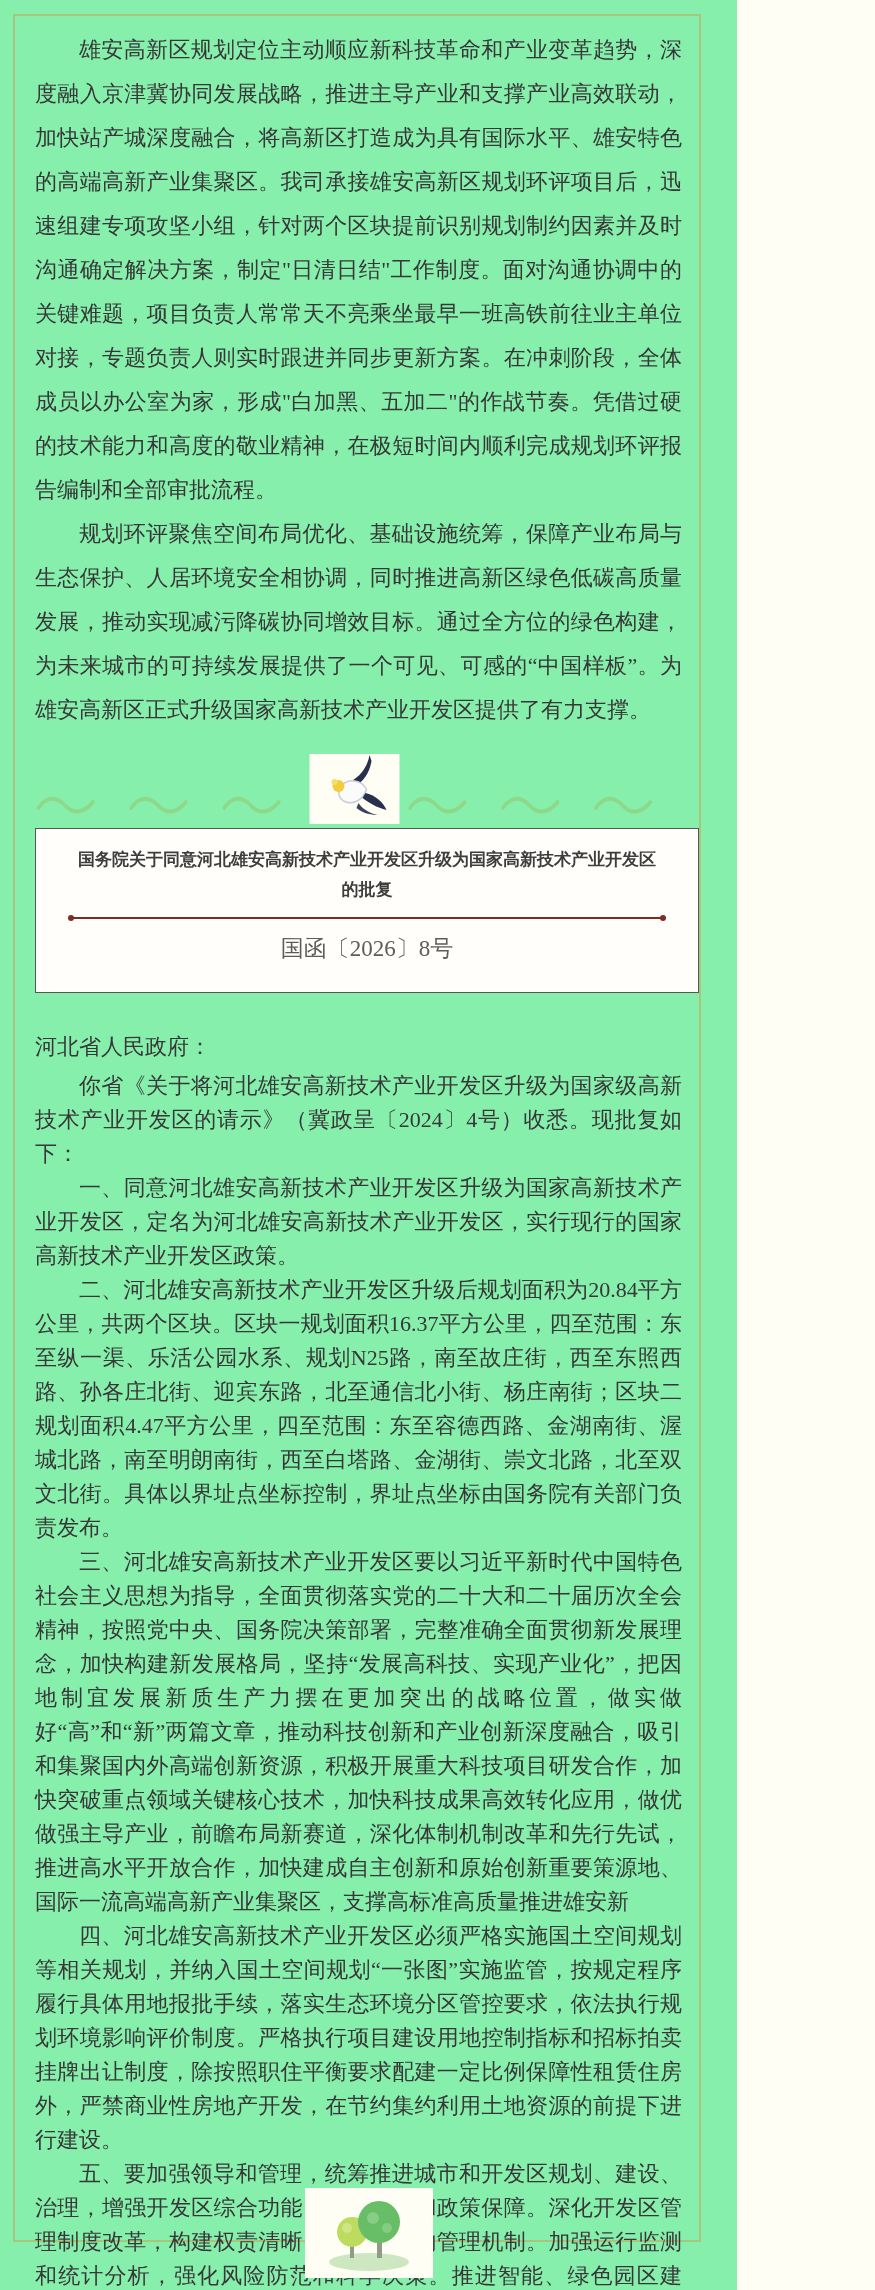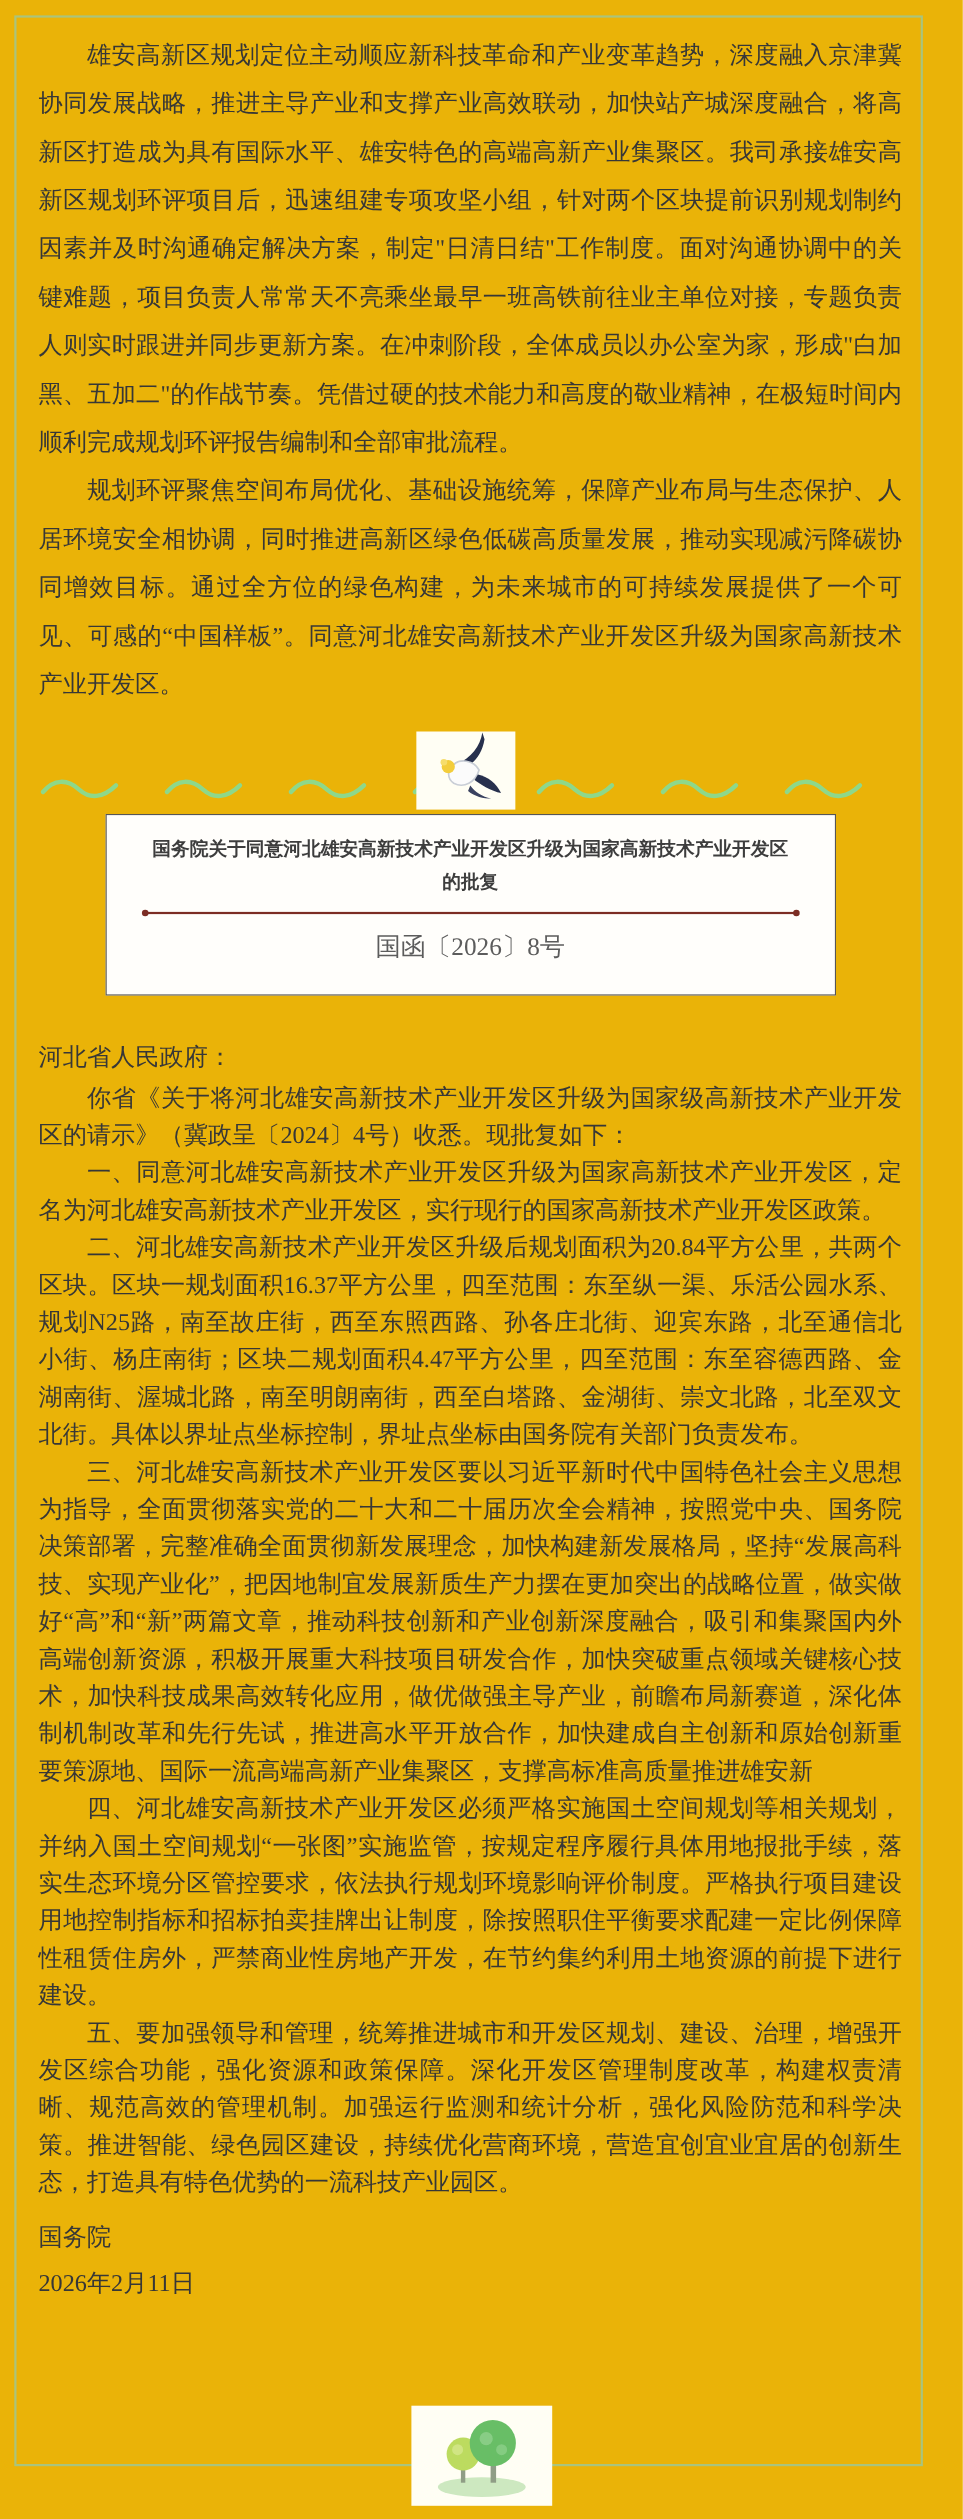--- a/index.html
+++ b/index.html
@@ -3,23 +3,23 @@
 <meta charset="utf-8">
 <style>
   html,body{margin:0;padding:0;}
   body{
     width:875px;
     font-family:"Liberation Serif","DejaVu Serif",serif;
     background:#fffef4;
   }
   .page{
     position:relative;
-    width:875px;
+    width:737px;
     height:2290px;
-    background:#eab308;
+    background:#86efac;
     overflow:hidden;
   }
   .frame{
     position:absolute;
     left:13px; top:14px; right:36px; bottom:48px;
     border:2px solid #a9c47d;
     pointer-events:none;
   }
   .content{
     position:relative;
@@ -85,20 +85,21 @@
   .doc-number{
     margin-top:14px;
     font-size:23px;
     color:#5c5c5c;
   }
   .salutation{
     margin-top:36px;
     font-size:22px;
     line-height:40px;
     color:#373737;
+    font-family:Liberation Mono, monospace;
   }
   .letter p{
     margin:0;
     text-indent:2em;
     font-size:22px;
     line-height:34px;
     text-align:justify;
     color:#373737;
   }
   .letter p.no-indent{text-indent:0;}
@@ -121,21 +122,21 @@
 </head>
 <body>
 
 <div class="page">
   <div class="frame"></div>
 
   <div class="content">
 
     <section class="intro">
         <p>雄安高新区规划定位主动顺应新科技革命和产业变革趋势，深度融入京津冀协同发展战略，推进主导产业和支撑产业高效联动，加快站产城深度融合，将高新区打造成为具有国际水平、雄安特色的高端高新产业集聚区。我司承接雄安高新区规划环评项目后，迅速组建专项攻坚小组，针对两个区块提前识别规划制约因素并及时沟通确定解决方案，制定"日清日结"工作制度。面对沟通协调中的关键难题，项目负责人常常天不亮乘坐最早一班高铁前往业主单位对接，专题负责人则实时跟进并同步更新方案。在冲刺阶段，全体成员以办公室为家，形成"白加黑、五加二"的作战节奏。凭借过硬的技术能力和高度的敬业精神，在极短时间内顺利完成规划环评报告编制和全部审批流程。</p>
-        <p>规划环评聚焦空间布局优化、基础设施统筹，保障产业布局与生态保护、人居环境安全相协调，同时推进高新区绿色低碳高质量发展，推动实现减污降碳协同增效目标。通过全方位的绿色构建，为未来城市的可持续发展提供了一个可见、可感的“中国样板”。同意河北雄安高新技术产业开发区升级为国家高新技术产业开发区。</p>
+        <p>规划环评聚焦空间布局优化、基础设施统筹，保障产业布局与生态保护、人居环境安全相协调，同时推进高新区绿色低碳高质量发展，推动实现减污降碳协同增效目标。通过全方位的绿色构建，为未来城市的可持续发展提供了一个可见、可感的“中国样板”。为雄安高新区正式升级国家高新技术产业开发区提供了有力支撑。</p>
       </section>
 
     <div class="divider">
       <svg class="wave-svg" viewBox="0 0 780 26" preserveAspectRatio="none">
         <g fill="none" stroke="#8ed88a" stroke-width="4" stroke-linecap="round">
           <path d="M4 18 c 10 -12, 22 -12, 33 -2 c 9 8, 21 8, 33 -4"></path>
           <path d="M116 18 c 10 -12, 22 -12, 33 -2 c 9 8, 21 8, 33 -4"></path>
           <path d="M228 18 c 10 -12, 22 -12, 33 -2 c 9 8, 21 8, 33 -4"></path>
           <path d="M340 18 c 10 -12, 22 -12, 33 -2 c 9 8, 21 8, 33 -4"></path>
           <path d="M452 18 c 10 -12, 22 -12, 33 -2 c 9 8, 21 8, 33 -4"></path>

